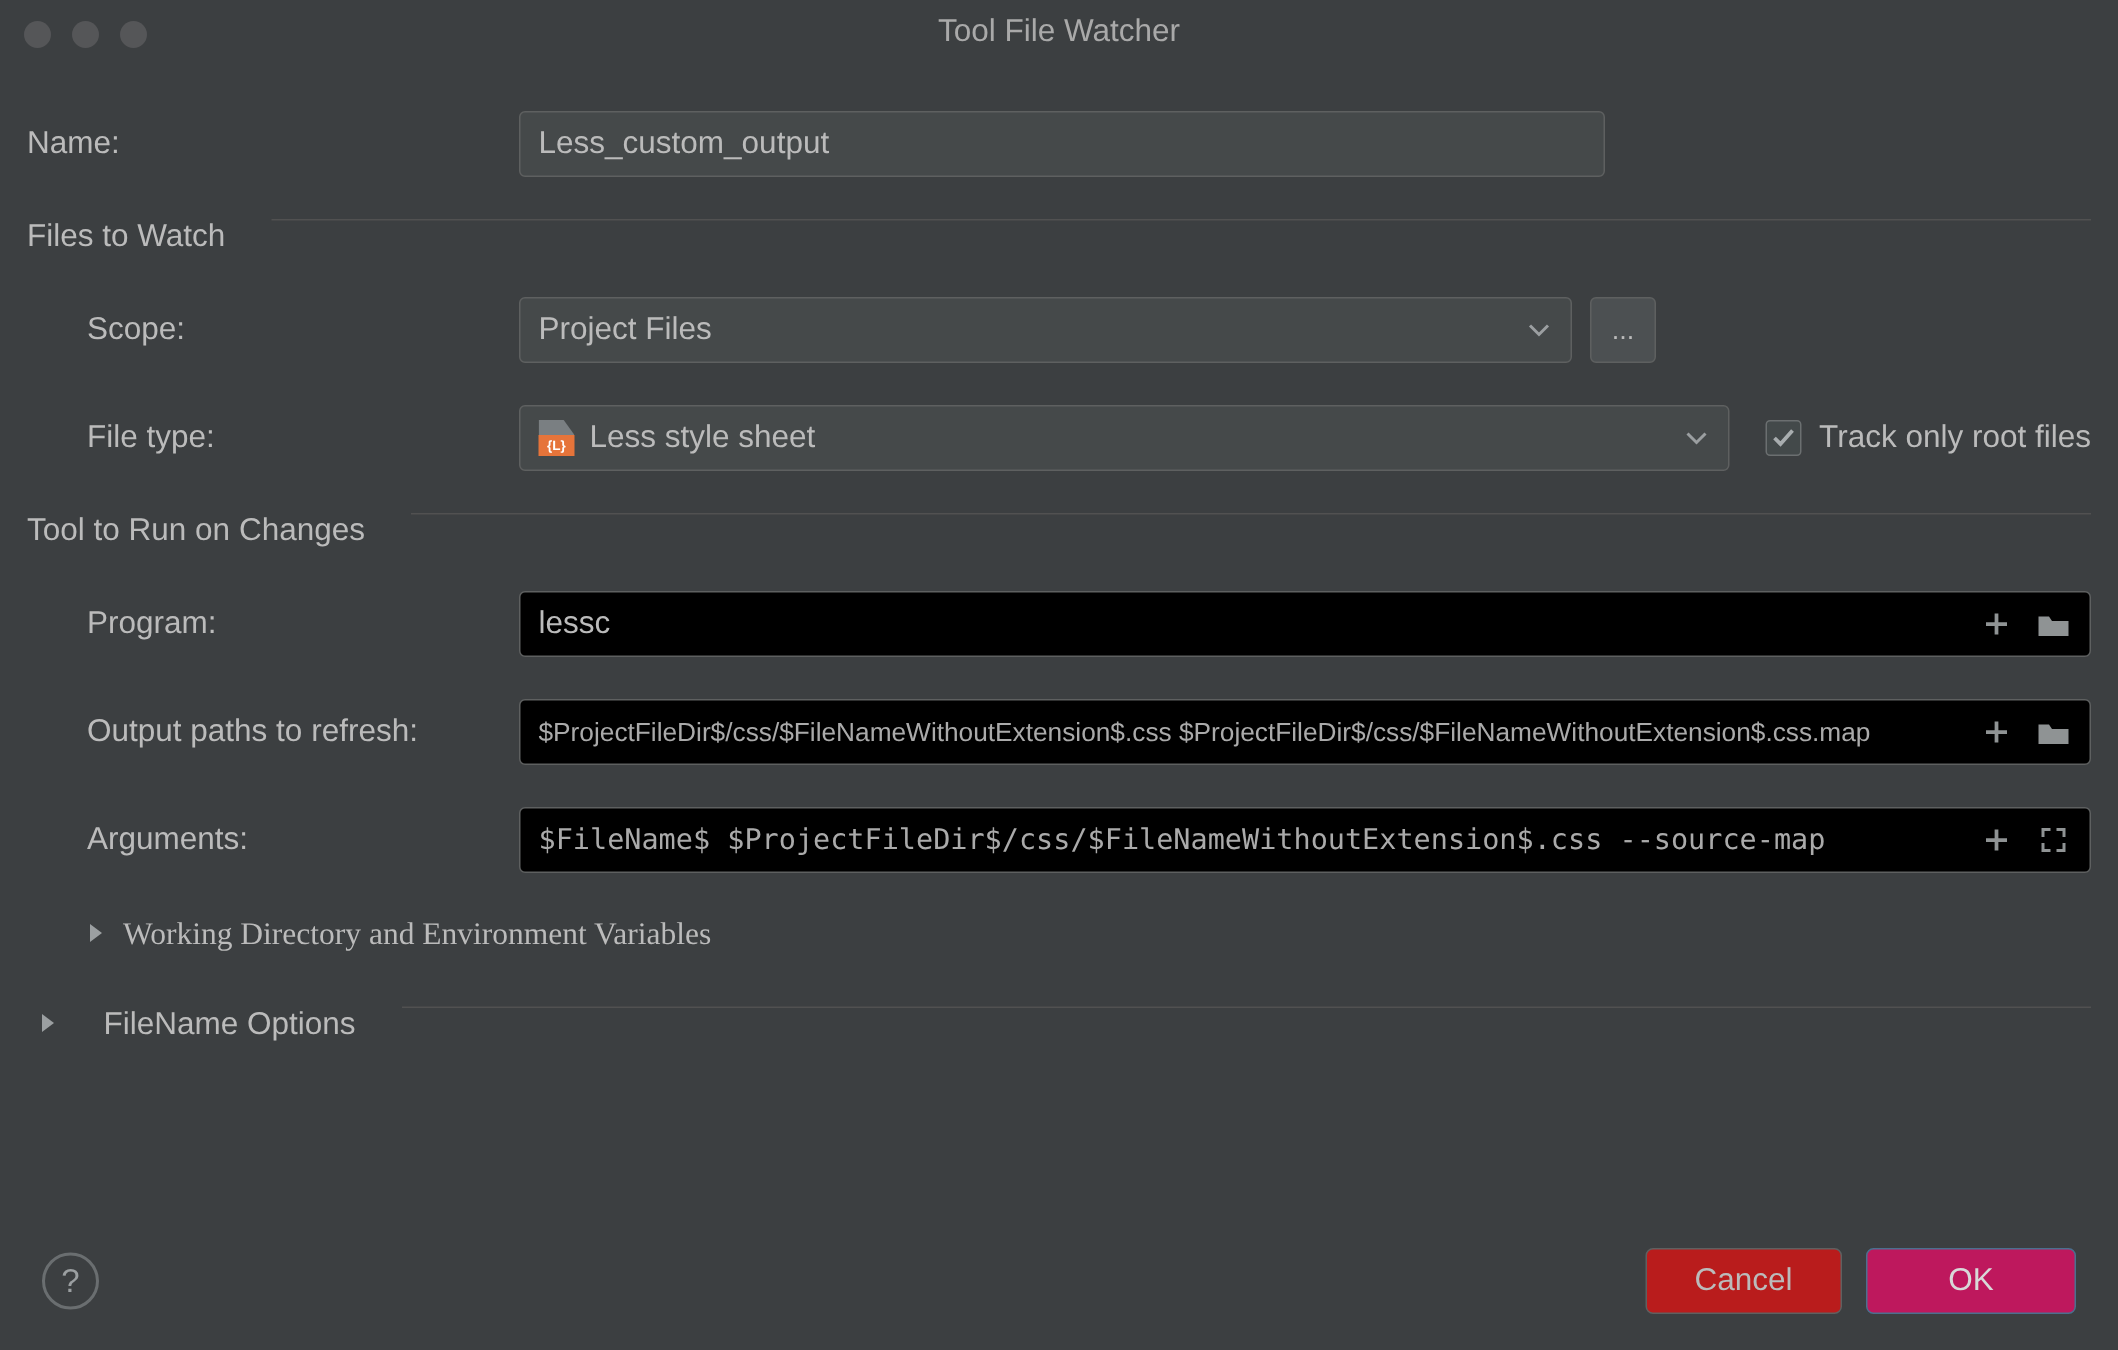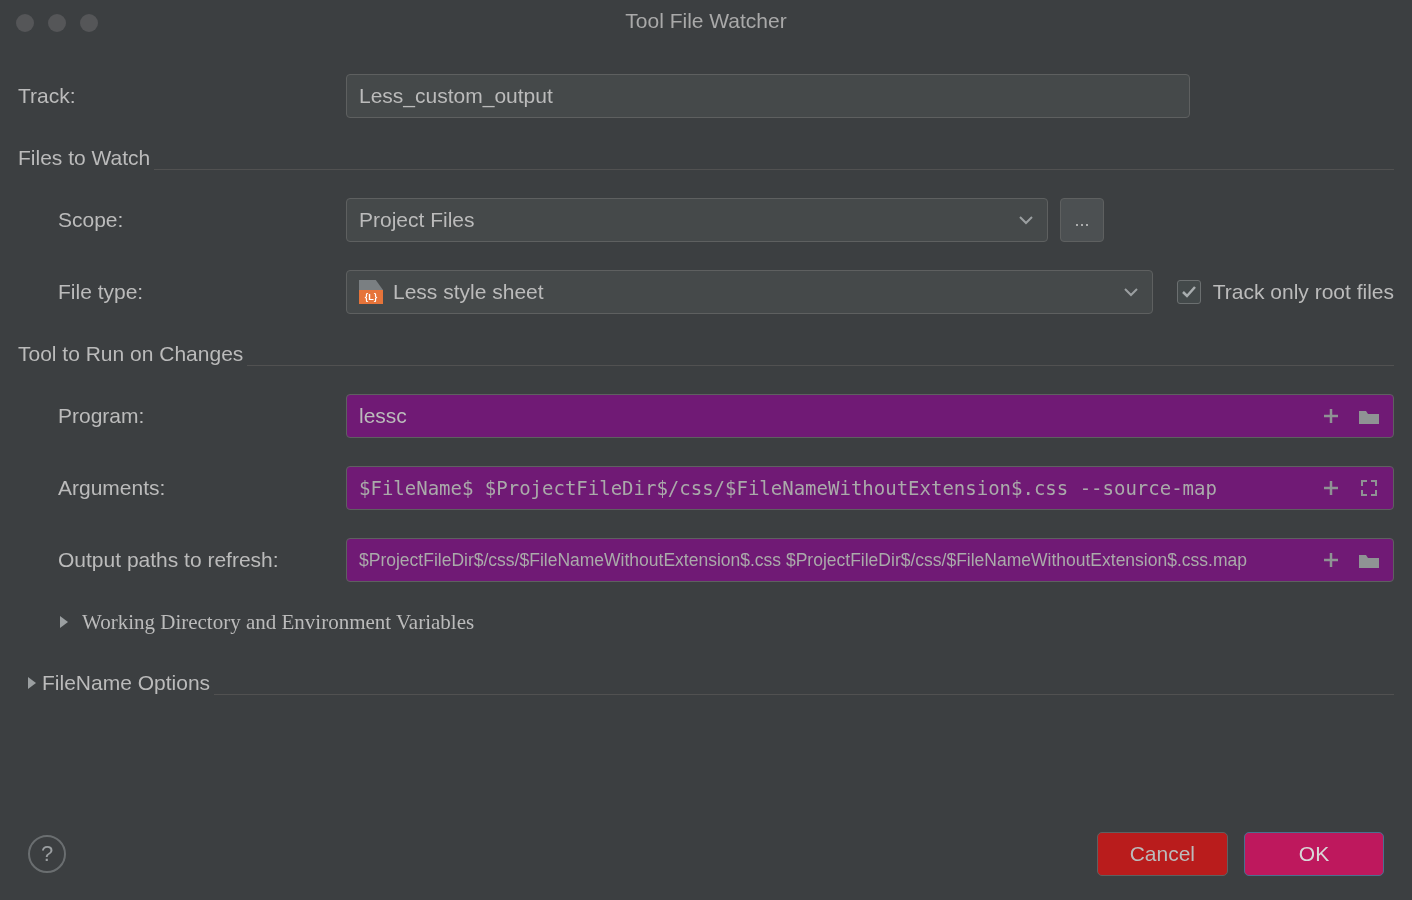--- a/index.html
+++ b/index.html
@@ -53,40 +53,40 @@
     height: 44px;
     background: #45494a;
     border: 1px solid #5e6060;
     border-radius: 4px;
     color: #bbbbbb;
     font-size: 21px;
     padding: 0 12px;
     outline: none;
   }
   .input { flex: 1; }
-  .name-input { width: 844px; flex: none; }
+  .name-input { width: 724px; flex: none; }
   .select {
     flex: 1;
     display: flex;
     align-items: center;
     position: relative;
     cursor: pointer;
   }
   .select .caret {
     position: absolute;
     right: 14px;
     top: 50%;
     transform: translateY(-50%);
   }
   .caret svg { display: block; }
   .section-header {
     display: flex;
-    align-items: flex-end;
+    align-items: flex-start;
     margin: 14px 0 28px 0;
-    gap: 4px;
+    gap: 31px;
   }
   .section-header.collapsible { cursor: pointer; }
   .section-title {
     color: #bbbbbb;
     font-size: 21px;
     white-space: nowrap;
   }
   .section-line {
     flex: 1;
     height: 1px;
@@ -130,21 +130,21 @@
     margin-left: 12px;
     display:flex;align-items:center;justify-content:center;
     color: #bbbbbb;
     cursor: pointer;
     font-size: 18px;
   }
   .input-with-icons {
     flex: 1;
     position: relative;
     height: 44px;
-    background: #701a75;
+    background: #000000;
     border: 1px solid #5e6060;
     border-radius: 4px;
     display: flex;
     align-items: center;
   }
   .input-with-icons input {
     flex: 1;
     height: 100%;
     border: none;
     background: transparent;
@@ -222,21 +222,21 @@
     <div class="traffic-light"></div>
     <div class="traffic-light"></div>
     <div class="traffic-light"></div>
   </div>
   <div class="title">Tool File Watcher</div>
 </div>
 
 <div class="content">
 
   <div class="row" style="margin-top:12px;">
-    <div class="label">Track:</div>
+    <div class="label">Name:</div>
     <input class="input name-input" value="Less_custom_output" style="">
   </div>
 
   <div class="section-header" style="margin-top:10px;">
     <span class="section-title">Files to Watch</span>
     <div class="section-line"></div>
   </div>
 
   <div class="row">
     <div class="label indent">Scope:</div>
@@ -294,51 +294,51 @@
         <div class="icon-btn">
           <svg width="22" height="18" viewBox="0 0 22 18">
               <path d="M1 4 h7 l2 3 h11 v10 h-20 z" fill="#8f9394"></path>
             </svg>
         </div>
       </div>
     </div>
   </div>
 
   <div class="row">
+    <div class="label indent">Output paths to refresh:</div>
+    <div class="input-with-icons">
+      <input class="small" value="$ProjectFileDir$/css/$FileNameWithoutExtension$.css $ProjectFileDir$/css/$FileNameWithoutExtension$.css.map" style="">
+      <div class="input-icons">
+        <div class="icon-btn">
+          <svg width="18" height="18" viewBox="0 0 18 18">
+              <path d="M9 2 V16 M2 9 H16" stroke="#8f9394" stroke-width="2.5"></path>
+            </svg>
+        </div>
+        <div class="icon-btn">
+          <svg width="22" height="18" viewBox="0 0 22 18">
+              <path d="M1 4 h7 l2 3 h11 v10 h-20 z" fill="#8f9394"></path>
+            </svg>
+        </div>
+      </div>
+    </div>
+  </div>
+
+  <div class="row">
     <div class="label indent">Arguments:</div>
     <div class="input-with-icons">
       <input class="mono" value="$FileName$ $ProjectFileDir$/css/$FileNameWithoutExtension$.css --source-map" style="">
       <div class="input-icons">
         <div class="icon-btn">
           <svg width="18" height="18" viewBox="0 0 18 18">
               <path d="M9 2 V16 M2 9 H16" stroke="#8f9394" stroke-width="2.5"></path>
             </svg>
         </div>
         <div class="icon-btn">
           <svg width="18" height="18" viewBox="0 0 18 18">
               <path d="M2 7 V2 H7 M16 11 V16 H11 M11 2 H16 V7 M7 16 H2 V11" fill="none" stroke="#8f9394" stroke-width="2"></path>
-            </svg>
-        </div>
-      </div>
-    </div>
-  </div>
-
-  <div class="row">
-    <div class="label indent">Output paths to refresh:</div>
-    <div class="input-with-icons">
-      <input class="small" value="$ProjectFileDir$/css/$FileNameWithoutExtension$.css $ProjectFileDir$/css/$FileNameWithoutExtension$.css.map" style="">
-      <div class="input-icons">
-        <div class="icon-btn">
-          <svg width="18" height="18" viewBox="0 0 18 18">
-              <path d="M9 2 V16 M2 9 H16" stroke="#8f9394" stroke-width="2.5"></path>
-            </svg>
-        </div>
-        <div class="icon-btn">
-          <svg width="22" height="18" viewBox="0 0 22 18">
-              <path d="M1 4 h7 l2 3 h11 v10 h-20 z" fill="#8f9394"></path>
             </svg>
         </div>
       </div>
     </div>
   </div>
 
   <div class="disclosure">
     <span class="tri">
       <svg width="12" height="14" viewBox="0 0 12 14">
           <path d="M2 1 L10 7 L2 13 Z" fill="#9b9fa1"></path>

